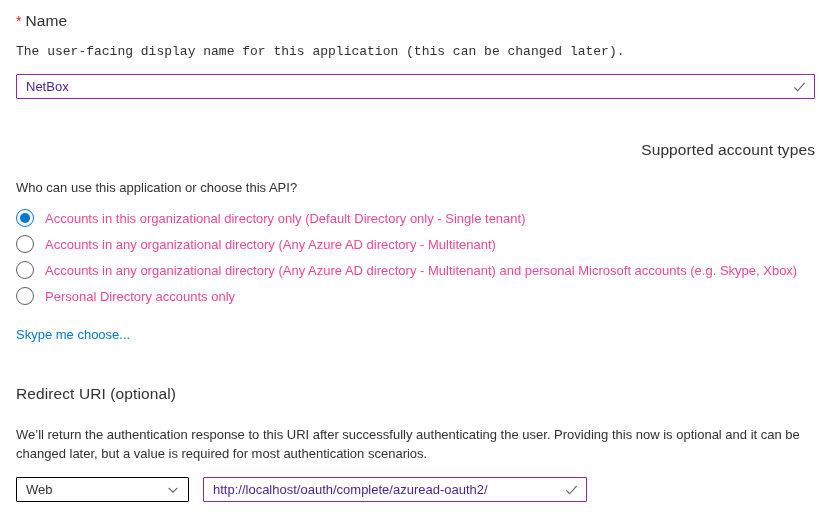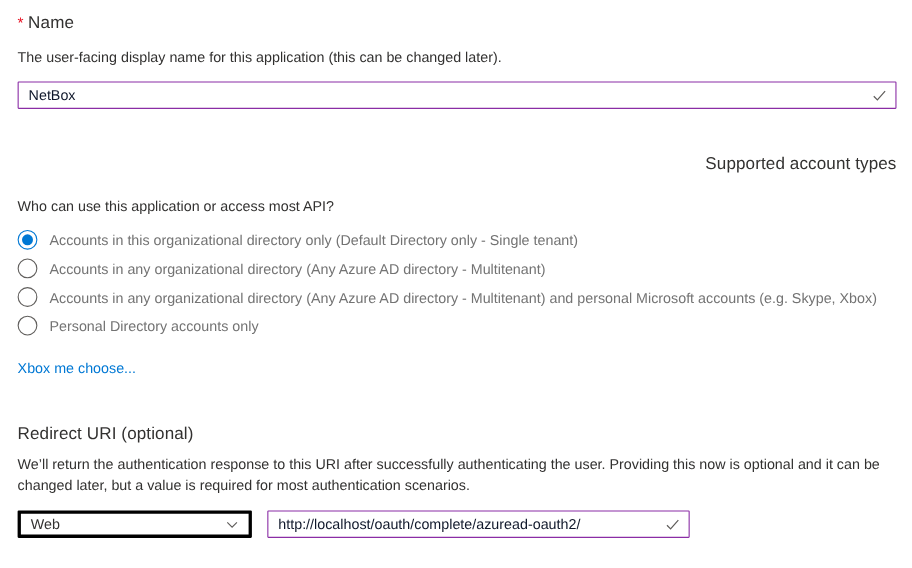--- a/index.html
+++ b/index.html
@@ -20,31 +20,31 @@
   .required-star { color: #e81123; margin-right: 4px; font-size: 14px; }
 
   .desc {
     font-size: 13px;
     line-height: 19px;
     color: #323130;
   }
 
   
   #name-title { margin-top: 0; }
-  #name-desc { margin-top: 12px; }
+  #name-desc { margin-top: 12px; font-family: Liberation Mono, monospace; }
   .input-wrap { position: relative; }
   #name-input-wrap { margin-top: 13px; width: 799px; }
   input.azure-input {
     width: 100%;
     height: 25px;
     border: 1px solid #8a2da5;
     background: #ffffff;
     font-family: "Liberation Sans", "DejaVu Sans", sans-serif;
     font-size: 13px;
-    color: #0f172a;
+    color: #4c1d95;
     padding: 0 30px 0 9px;
     outline: none;
     border-radius: 1px;
   }
   .valid-check {
     position: absolute;
     right: 8px;
     top: 50%;
     transform: translateY(-50%);
     width: 15px;
@@ -77,45 +77,45 @@
     position: absolute;
     left: 50%; top: 50%;
     width: 10px; height: 10px;
     margin: -5px 0 0 -5px;
     border-radius: 50%;
     background: #0078d4;
   }
   .radio-label {
     margin-left: 11px;
     font-size: 13px;
-    color: #737373;
+    color: #ec4899;
     white-space: nowrap;
   }
   .help-link {
     display: inline-block;
     margin-top: 18px;
     font-size: 13px;
     color: #0078d4;
     text-decoration: none;
     cursor: pointer;
   }
 
   
   #redirect-title { margin-top: 42px; }
-  #redirect-desc { margin-top: 8px; width: 800px; }
+  #redirect-desc { margin-top: 22px; width: 800px; }
   .redirect-row {
     margin-top: 14px;
     display: flex;
     gap: 14px;
     align-items: center;
   }
   .platform-select {
-    width: 213px;
+    width: 173px;
     height: 25px;
-    border: 3px solid #000000;
+    border: 1px solid #000000;
     border-radius: 1px;
     background: #ffffff;
     display: flex;
     align-items: center;
     justify-content: space-between;
     padding: 0 8px 0 9px;
     font-size: 13px;
     color: #323130;
     cursor: pointer;
   }
@@ -134,42 +134,42 @@
   <div class="desc" id="name-desc">The user-facing display name for this application (this can be changed later).</div>
   <div class="input-wrap" id="name-input-wrap">
     <input class="azure-input" type="text" value="NetBox" style="">
     <svg class="valid-check" viewBox="0 0 16 16">
       <path d="M2.5 8.5 L6 12 L13.5 3.5" fill="none" stroke="#605e5c" stroke-width="1.2"></path>
     </svg>
   </div>
 
   
   <div class="section-title" id="account-title">Supported account types</div>
-  <div class="desc" id="account-question">Who can use this application or access most API?</div>
+  <div class="desc" id="account-question">Who can use this application or choose this API?</div>
 
   <div class="radio-group">
     <div class="radio-row selected">
       <span class="radio-circle"></span>
       <span class="radio-label">Accounts in this organizational directory only (Default Directory only - Single tenant)</span>
     </div>
     <div class="radio-row">
       <span class="radio-circle"></span>
       <span class="radio-label">Accounts in any organizational directory (Any Azure AD directory - Multitenant)</span>
     </div>
     <div class="radio-row">
       <span class="radio-circle"></span>
       <span class="radio-label">Accounts in any organizational directory (Any Azure AD directory - Multitenant) and personal Microsoft accounts (e.g. Skype, Xbox)</span>
     </div>
     <div class="radio-row">
       <span class="radio-circle"></span>
       <span class="radio-label">Personal Directory accounts only</span>
     </div>
   </div>
 
-  <a class="help-link">Xbox me choose...</a>
+  <a class="help-link">Skype me choose...</a>
 
   
   <div class="section-title" id="redirect-title">Redirect URI (optional)</div>
   <div class="desc" id="redirect-desc">We’ll return the authentication response to this URI after successfully authenticating the user. Providing this now is optional and it can be changed later, but a value is required for most authentication scenarios.</div>
 
   <div class="redirect-row">
     <div class="platform-select">
       <span>Web</span>
       <svg class="chev" viewBox="0 0 16 16">
         <path d="M3 5.5 L8 10.5 L13 5.5" fill="none" stroke="#605e5c" stroke-width="1.2"></path>

